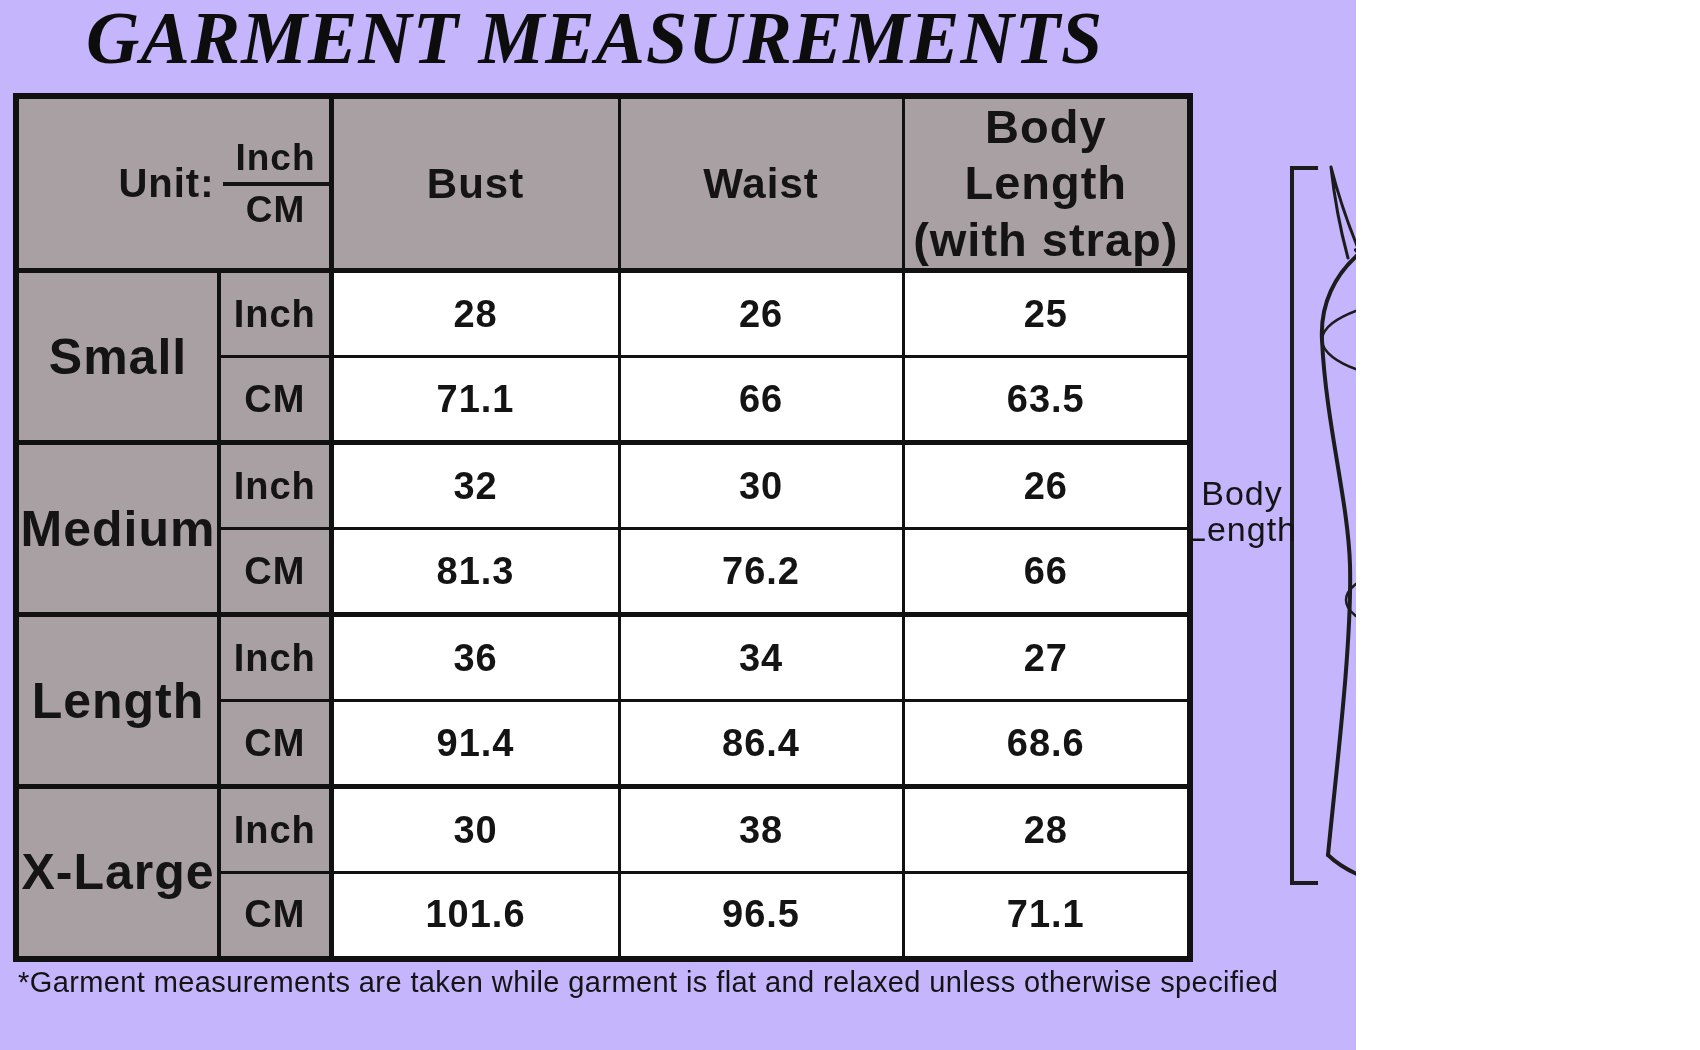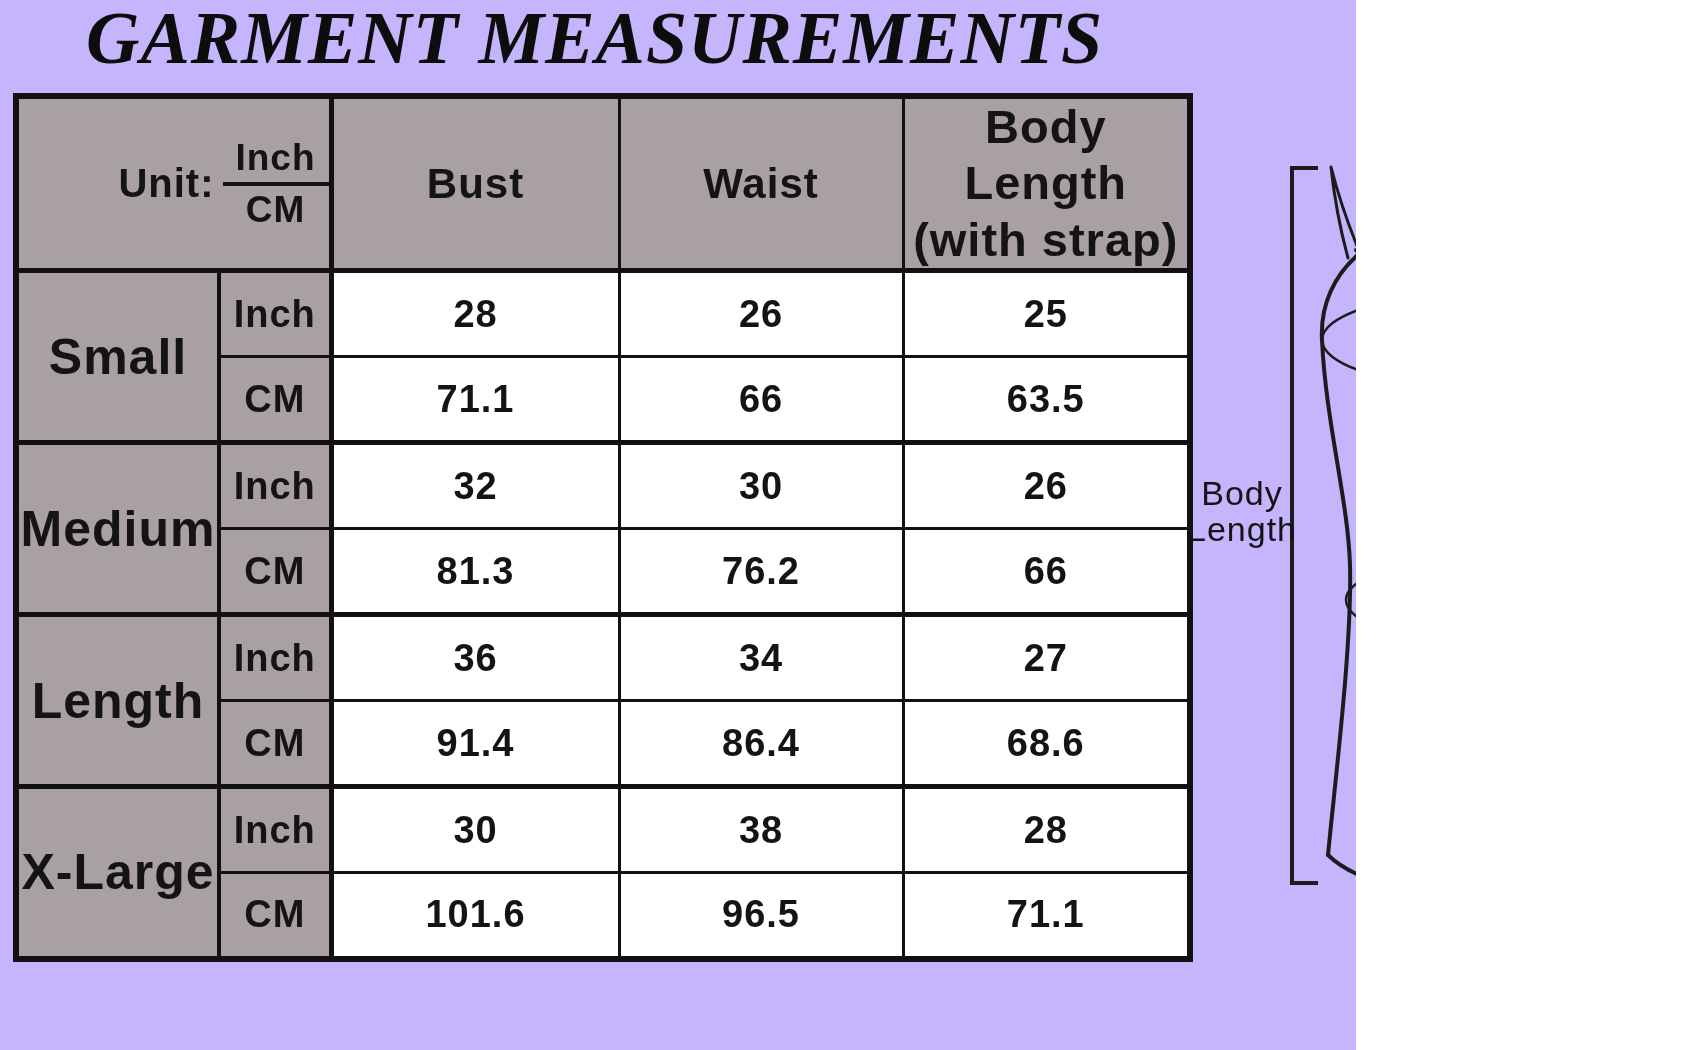--- a/index.html
+++ b/index.html
@@ -141,20 +141,21 @@
     </tr>
     <tr class="data-row cm-row">
       <td class="c-unit bl-4">CM</td>
       <td class="val bl-5">101.6</td>
       <td class="val bl-3">96.5</td>
       <td class="val bl-3">71.1</td>
     </tr>
     </tbody>
   </table>
 
+  <p class="footnote">*Garment measurements are taken while garment is flat and relaxed unless otherwise specified</p>
 
   <svg class="diagram-svg" width="520" height="790" viewBox="1180 130 520 790">
 
     <path stroke-width="4" d="M 1318,168 L 1292,168 L 1292,883 L 1318,883"></path>
 
     <path stroke-width="3" stroke-linecap="round" d="M 1331,167 C 1340,202 1352,234 1360,253 M 1331,167 C 1335,204 1342,236 1348,258"></path>
     <path stroke-width="3" stroke-linecap="round" d="M 1603,165 C 1594,200 1582,232 1574,251 M 1603,165 C 1599,202 1592,234 1586,256"></path>
 
     <path stroke-width="4" stroke-linecap="round" d="M 1360,253 C 1335,274 1320,304 1322,340 C 1326,424 1348,500 1350,565 C 1352,645 1336,772 1328,855"></path>
 

